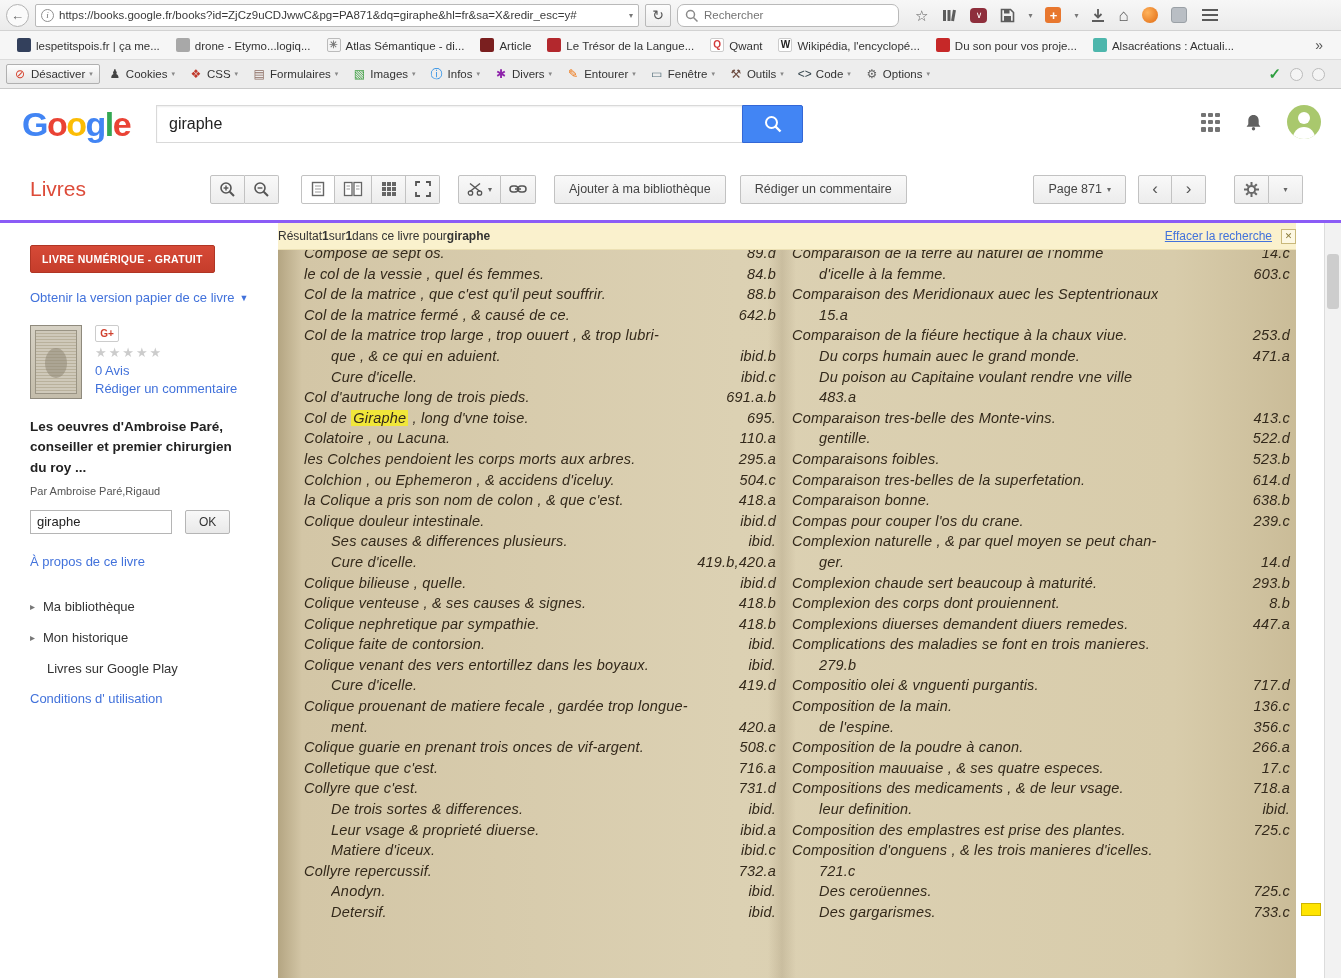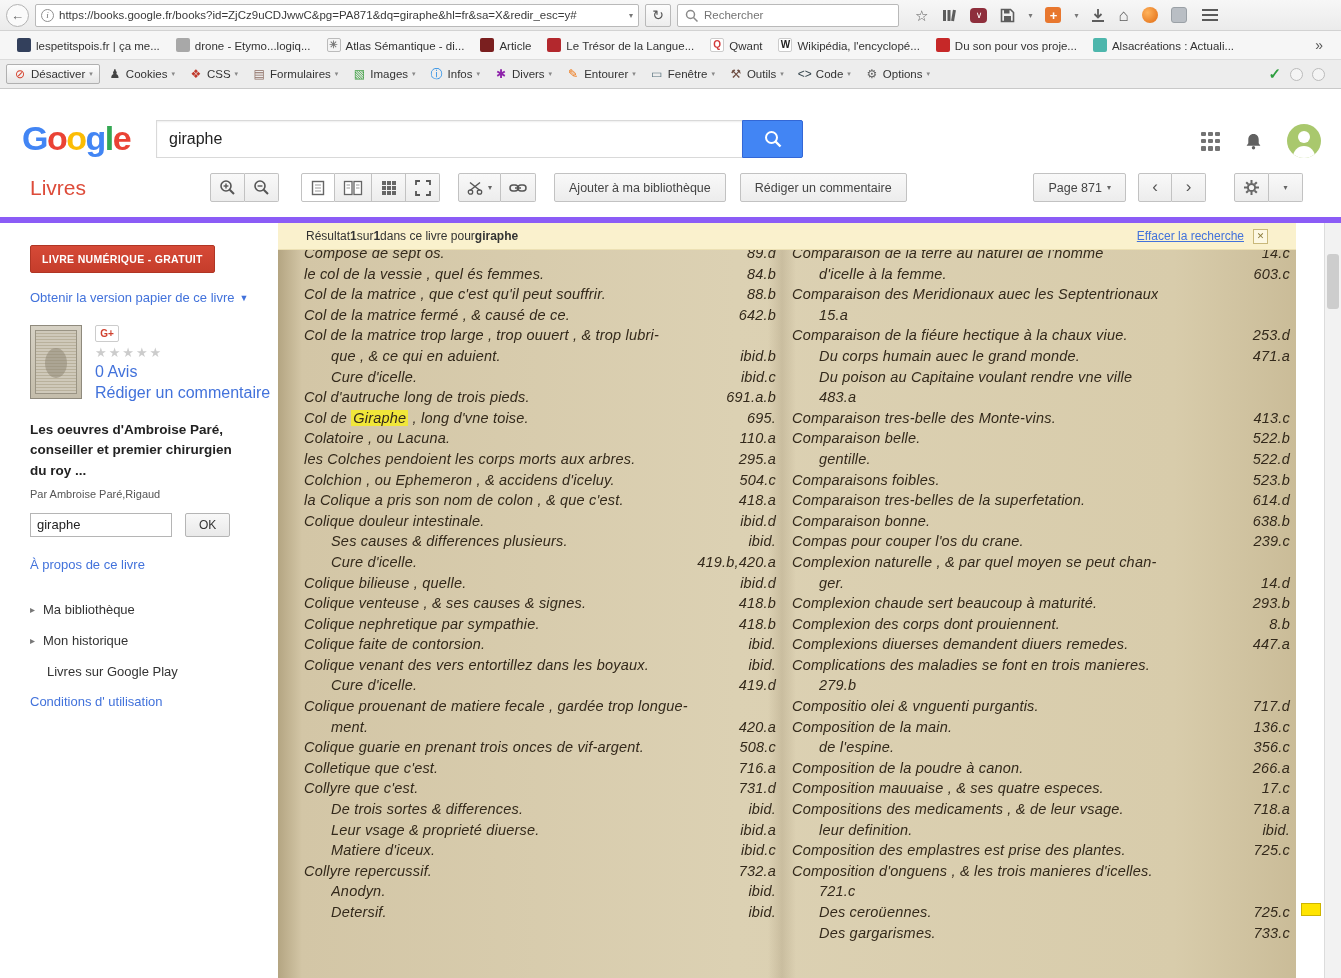--- a/index.html
+++ b/index.html
@@ -8,21 +8,21 @@
   .screen{position:relative;width:1341px;height:978px;background:#fff;overflow:hidden}
 
   
   .navbar{position:absolute;left:0;top:0;width:100%;height:31px;background:linear-gradient(#f7f7f7,#ebebeb);border-bottom:1px solid #d2d2d2;display:flex;align-items:center;padding:0 6px;gap:6px}
   .circle-btn{width:23px;height:23px;border-radius:50%;border:1px solid #b3b3b3;background:#fafafa;color:#666;display:flex;align-items:center;justify-content:center;font-size:13px;flex:none}
   .url-field{display:flex;align-items:center;width:604px;height:23px;background:#fff;border:1px solid #b9b9b9;border-radius:2px;padding:0 5px;gap:5px;font-size:11.5px;color:#3a3a3a;overflow:hidden;white-space:nowrap;flex:none}
   .badge-i{min-width:13px;height:13px;border-radius:50%;border:1px solid #909090;color:#707070;font-size:9px;display:flex;align-items:center;justify-content:center;font-family:"Liberation Serif",serif;font-style:italic;flex:none}
   .url-text{flex:1;overflow:hidden}
   .caret{font-size:8px;color:#777;flex:none}
   .sq-btn{width:26px;height:23px;border:1px solid #b9b9b9;border-radius:2px;background:linear-gradient(#fdfdfd,#ededed);display:flex;align-items:center;justify-content:center;color:#555;font-size:14px;flex:none}
-  .nav-search{display:flex;align-items:center;width:222px;height:23px;background:#fff;border:1px solid #b9b9b9;border-radius:2px;padding:0 7px;gap:6px;flex:none}
+  .nav-search{display:flex;align-items:center;width:222px;height:23px;background:#fff;border:1px solid #b9b9b9;border-radius:7px;padding:0 7px;gap:6px;flex:none}
   .nav-search input{border:none;outline:none;flex:1;font-size:11.5px;color:#333;background:transparent;min-width:0}
   .nav-icons{display:flex;align-items:center;gap:13px;margin-left:10px}
   .nglyph{font-size:15px;color:#5a5a5a;line-height:1}
   .pocket{width:17px;height:15px;border-radius:4px;background:#8e2e3c;color:#fff;font-size:9px;display:flex;align-items:center;justify-content:center}
   .plus-ext{width:16px;height:16px;border-radius:3px;background:#e8772e;color:#fff;font-size:13px;font-weight:bold;display:flex;align-items:center;justify-content:center;line-height:1}
   .ext-orange{width:16px;height:16px;border-radius:50%;background:radial-gradient(circle at 35% 35%,#ffb35c,#e06a12)}
   .ext-gray{width:16px;height:16px;border-radius:3px;background:#b9bec4;border:1px solid #9aa0a6}
   .hamburger{display:flex;flex-direction:column;gap:3px;padding:2px}
   .hamburger i{display:block;width:16px;height:2px;background:#5a5a5a}
 
@@ -36,34 +36,34 @@
   .devbar{position:absolute;top:60px;left:0;width:100%;height:29px;background:#ededed;border-bottom:1px solid #c9c9c9;display:flex;align-items:center;padding:0 6px;gap:2px}
   .dev-item{display:flex;align-items:center;gap:4px;padding:3px 6px;font-size:11.5px;color:#333;white-space:nowrap}
   .dev-item.first{border:1px solid #b0b0b0;background:linear-gradient(#fdfdfd,#e6e6e6);border-radius:2px}
   .dev-ico{font-size:12px;width:14px;text-align:center;line-height:1}
   .dev-caret{font-size:7px;color:#888}
   .dev-right{margin-left:auto;display:flex;align-items:center;gap:9px;padding-right:10px}
   .dev-check{color:#2e9e3f;font-weight:bold;font-size:15px}
   .dev-circle{width:13px;height:13px;border-radius:50%;border:1px solid #bbb;background:#f4f4f4}
 
   
-  .gheader{position:absolute;top:89px;left:0;width:100%;height:69px;background:#fff;display:flex;align-items:flex-end}
+  .gheader{position:absolute;top:105px;left:0;width:100%;height:69px;background:#fff;display:flex;align-items:flex-start}
   .glogo{margin-left:22px;font-size:34px;font-weight:bold;letter-spacing:-1.5px;width:128px;flex:none}
   .gsearch{margin-left:6px;display:flex;align-items:center}
   .gsearch input{width:586px;height:38px;border:1px solid #d9d9d9;border-right:none;padding:0 12px;font-size:16px;color:#222;outline:none;box-shadow:inset 0 1px 2px rgba(0,0,0,.07)}
   .gbtn{width:61px;height:38px;background:#4285f4;border:1px solid #3367d6;border-radius:0 2px 2px 0;display:flex;align-items:center;justify-content:center}
   .gheader-right{margin-left:auto;display:flex;align-items:center;gap:24px;margin-right:20px}
   .apps-grid{width:19px;height:19px;display:grid;grid-template-columns:repeat(3,1fr);gap:2.5px}
   .apps-grid i{background:#737373;border-radius:1px}
   .avatar{width:34px;height:34px;border-radius:50%;background:#a9c86d;position:relative;overflow:hidden;flex:none}
   .avatar::before{content:"";position:absolute;left:11px;top:7px;width:12px;height:12px;border-radius:50%;background:#fff}
   .avatar::after{content:"";position:absolute;left:6px;top:22px;width:22px;height:14px;border-radius:11px 11px 0 0;background:#fff}
 
   
-  .btoolbar{position:absolute;top:158px;left:0;width:100%;height:65px;background:#fff;border-bottom:6px solid #8b5cf6;display:flex;align-items:center}
+  .btoolbar{position:absolute;top:158px;left:0;width:100%;height:65px;background:#fff;border-bottom:3px solid #8b5cf6;display:flex;align-items:center}
   .livres{color:#dd4b39;font-size:21px;margin-left:30px;width:148px;flex:none}
   .tgroup{display:flex;flex:none}
   .tbtn{height:29px;min-width:34px;padding:0 8px;border:1px solid #c2c2c2;background:linear-gradient(#f9f9f9,#ececec);display:flex;align-items:center;justify-content:center;color:#555;font-size:13px;gap:5px;white-space:nowrap}
   .tgroup .tbtn+.tbtn{border-left:none}
   .tgroup .tbtn:first-child{border-radius:2px 0 0 2px}
   .tgroup .tbtn:last-child{border-radius:0 2px 2px 0}
   .tbtn.single{border-radius:2px}
   .tbtn.selected{background:#fff}
   .tbtn.text{padding:0 14px;color:#444;font-size:12.5px}
   .tcaret{font-size:8px;color:#666}
@@ -78,36 +78,36 @@
   .paper-link{margin:17px 0 0 30px;color:#4272db;font-size:13px;display:flex;align-items:center;gap:5px}
   .tri-down{font-size:9px;color:#4272db}
   .book-card{display:flex;margin:20px 0 0 30px}
   .cover{width:52px;height:74px;border:1px solid #8f8a7d;background:
      linear-gradient(#d6d1c4,#c4bdab);position:relative;flex:none}
   .cover::before{content:"";position:absolute;inset:4px;border:1px solid #9a9484;background:repeating-linear-gradient(0deg,#cfc9ba 0 2px,#b9b19c 2px 3px)}
   .cover::after{content:"";position:absolute;left:14px;top:22px;width:22px;height:30px;border-radius:50%;background:#8f8774;opacity:.55}
   .card-right{margin-left:13px;display:flex;flex-direction:column;gap:3px}
   .gplus{width:24px;height:17px;border:1px solid #ccc;border-radius:2px;background:#fff;color:#d0402e;font-size:10px;font-weight:bold;display:flex;align-items:center;justify-content:center}
   .stars{color:#ccc;font-size:13px;letter-spacing:2px}
-  .slink{color:#4272db;font-size:16px}
+  .slink{color:#4272db;font-size:13px}
   .side-title{margin:18px 28px 0 30px;font-size:13.5px;font-weight:bold;color:#222;line-height:1.5}
   .byline{margin:7px 0 0 30px;font-size:11px;color:#555}
   .side-search{margin:13px 0 0 30px;display:flex;align-items:center}
   .side-search input{width:142px;height:24px;border:1px solid #b5b5b5;padding:0 6px;font-size:13px;color:#222;outline:none}
   .ok-btn{margin-left:13px;padding:4px 13px;border:1px solid #b5b5b5;border-radius:2px;background:linear-gradient(#f8f8f8,#e9e9e9);font-size:12px;color:#333}
   .about-link{display:block;margin:20px 0 0 30px;color:#4272db;font-size:13px}
   .snav{margin:30px 0 0 30px;display:flex;align-items:center;gap:8px;color:#333;font-size:13px}
   .snav+.snav{margin-top:16px}
   .snav .tri{color:#777;font-size:10px}
   .snav.noarrow{padding-left:17px}
   .terms-link{display:block;margin:15px 0 0 30px;color:#4272db;font-size:13px}
 
   
   .viewer{position:absolute;left:278px;top:0;right:45px;height:100%}
-  .resultbar{height:27px;background:#faf1cd;border-bottom:1px solid #ece0b4;display:flex;align-items:center;padding:0 28px;font-size:12px;color:#333}
+  .resultbar{height:27px;background:#faf1cd;border-bottom:1px solid #ece0b4;display:flex;align-items:center;padding:0 0;font-size:12px;color:#333}
   .resultbar b{font-weight:bold}
   .rb-right{margin-left:auto;display:flex;align-items:center;gap:9px}
   .rb-link{color:#4272db;text-decoration:underline;font-size:12px}
   .rb-close{width:15px;height:15px;border:1px solid #c9b87a;color:#8a7a3a;font-size:9px;display:flex;align-items:center;justify-content:center;background:#fdf8e3}
   .scan{position:absolute;left:0;right:0;top:27px;bottom:0;overflow:hidden;
      background:linear-gradient(90deg,#b4a582 0,#d3c6a6 24px,#dcd1b3 45%,#d8ccab 88%,#cabc98 100%)}
   .scan .gutter{position:absolute;top:0;bottom:0;left:490px;width:28px;background:linear-gradient(90deg,rgba(0,0,0,0),rgba(70,50,20,.12),rgba(0,0,0,0))}
   .col{position:absolute;top:-7px;font-family:Liberation Sans, sans-serif;font-style:italic;font-size:14.5px;line-height:20.6px;color:#33291b;letter-spacing:.2px}
   .col-left{left:26px;width:472px}
   .col-right{left:514px;width:498px}
@@ -654,24 +654,20 @@
             <div class="bline ind">
               <span class="btext">Du poison au Capitaine voulant rendre vne ville</span>
             </div>
             <div class="bline ind">
               <span class="btext">483.a</span>
             </div>
             <div class="bline">
               <span class="btext">Comparaison tres-belle des Monte-vins.</span>
               <span class="bpage">413.c</span>
             </div>
-            <div class="bline">
-              <span class="btext">Comparaison belle.</span>
-              <span class="bpage">522.b</span>
-            </div>
             <div class="bline ind">
               <span class="btext">gentille.</span>
               <span class="bpage">522.d</span>
             </div>
             <div class="bline">
               <span class="btext">Comparaisons foibles.</span>
               <span class="bpage">523.b</span>
             </div>
             <div class="bline">
               <span class="btext">Comparaison tres-belles de la superfetation.</span>

